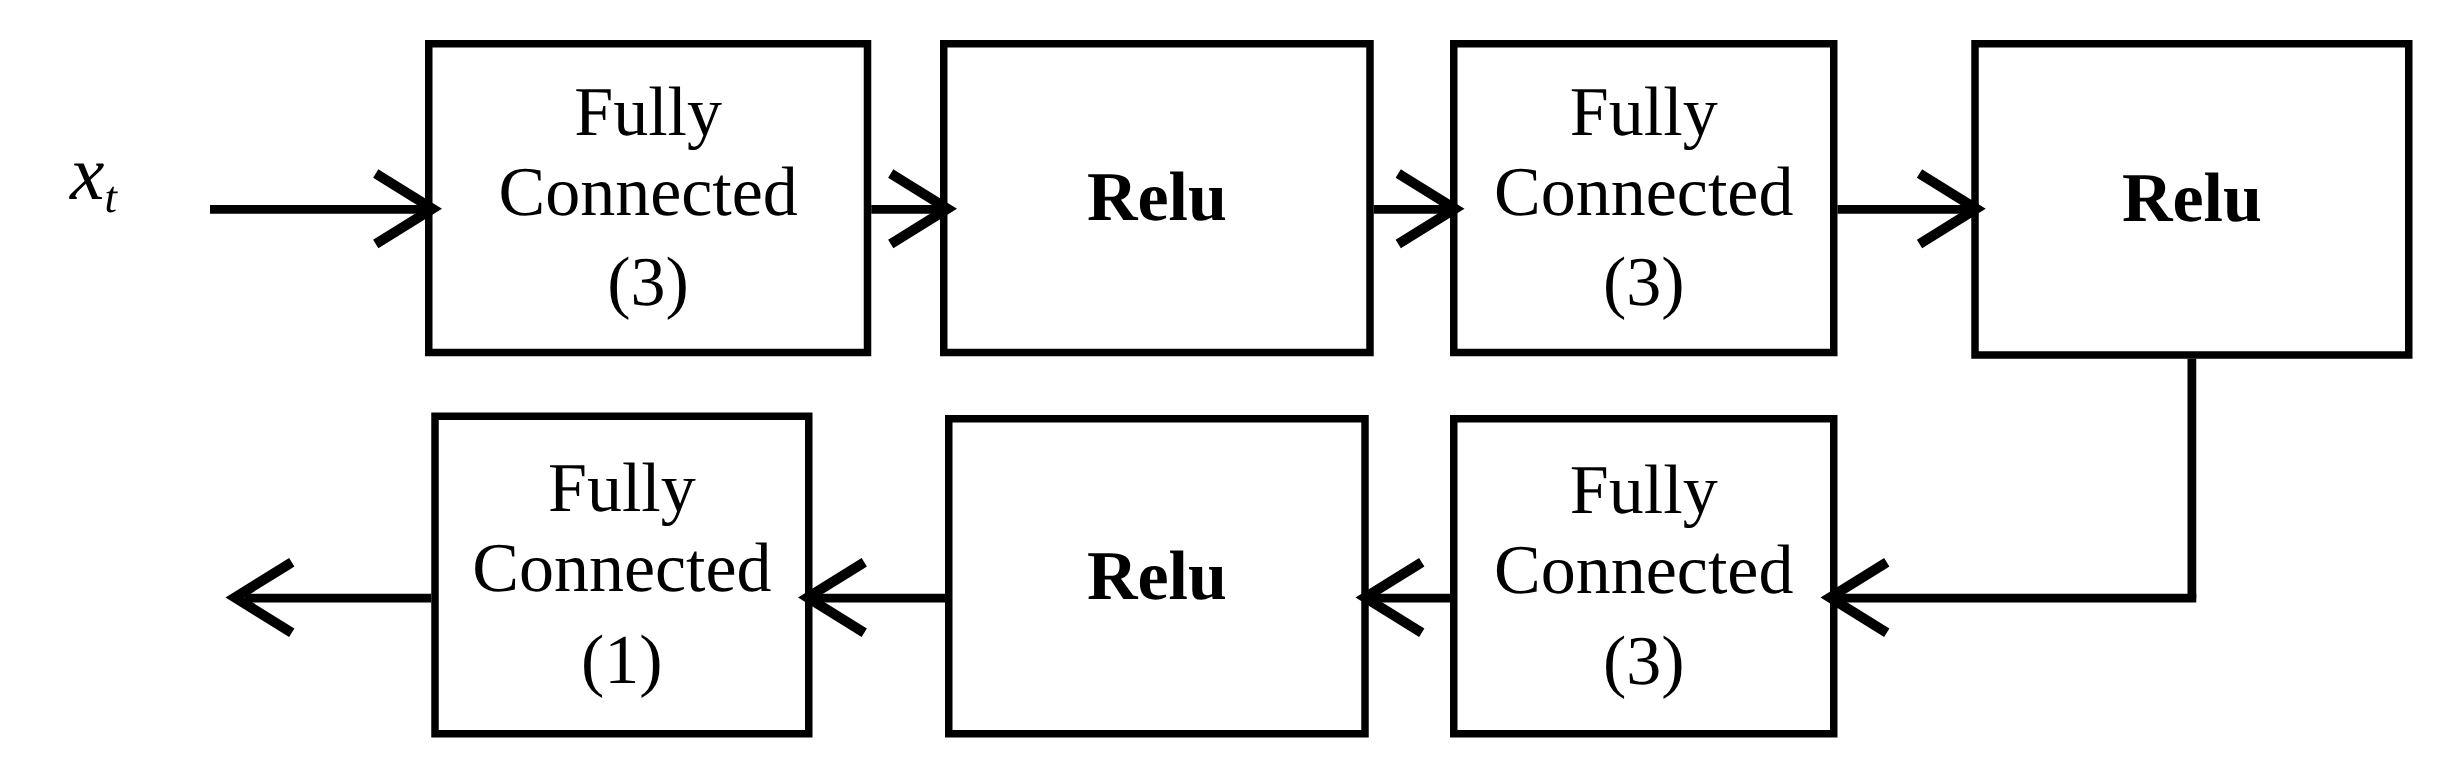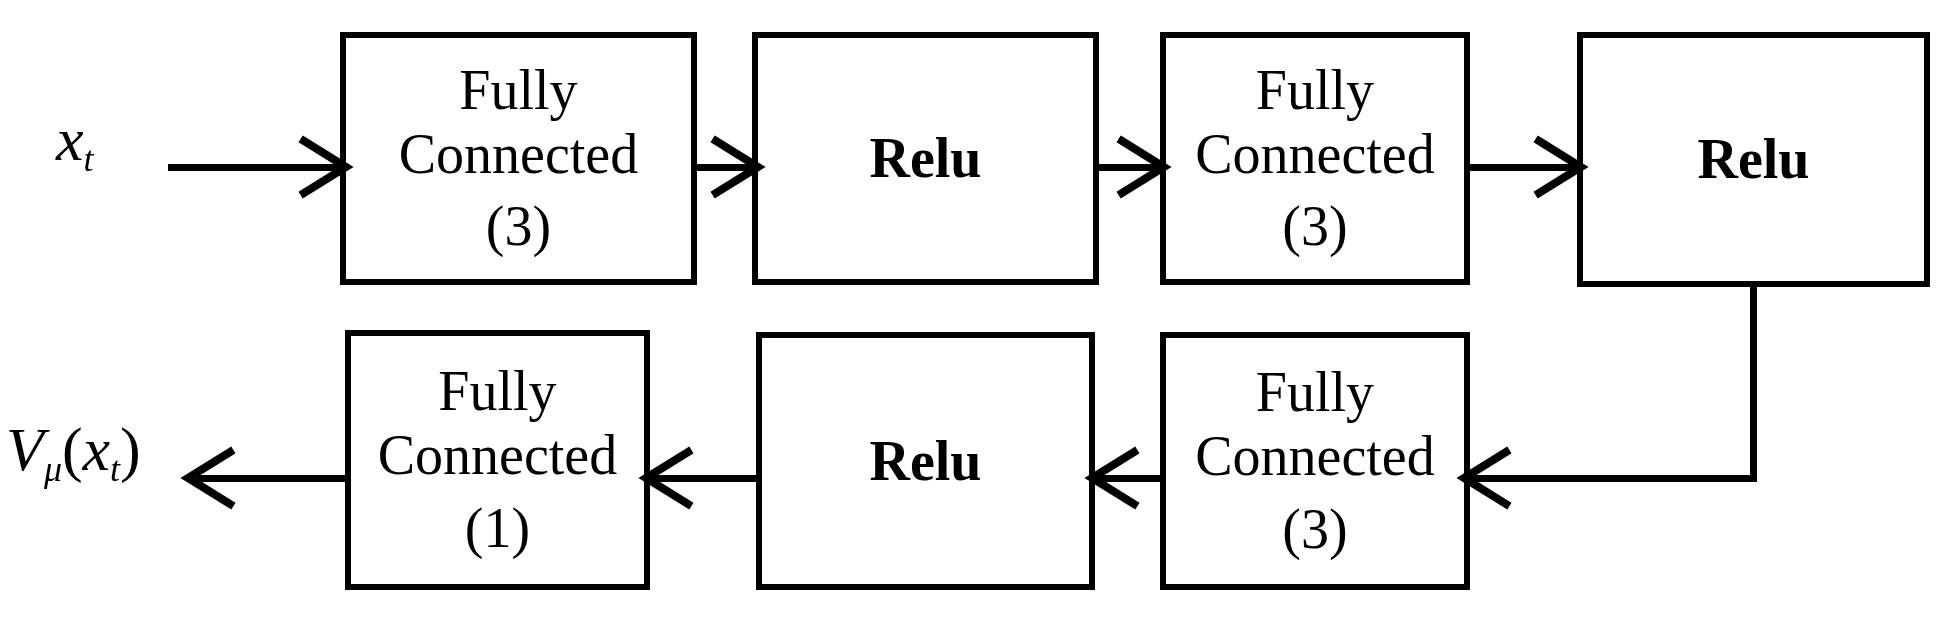--- a/index.html
+++ b/index.html
@@ -51,23 +51,20 @@
 </style>
 </head>
 <body>
 
 <div id="canvas">
 
   <div class="mlabel" style="left:56px; top:104px; font-size:62px;">
     <span class="var">x</span><span class="sub">t</span>
   </div>
 
-  <div class="mlabel" style="left:6px; top:414px; font-size:62px;">
-    <span class="var">V</span><span class="sub">μ</span><span class="paren">(</span><span class="var">x</span><span class="sub">t</span><span class="paren">)</span>
-  </div>
 
   <div class="node triple" style="left:340px; top:32px; width:357px; height:253px;">
     <span class="ln">Fully</span>
     <span class="ln">Connected</span>
     <span class="ln">(3)</span>
   </div>
 
   <div class="node single" style="left:752px; top:32px; width:347px; height:253px;">
     <span class="ln">Relu</span>
   </div>

